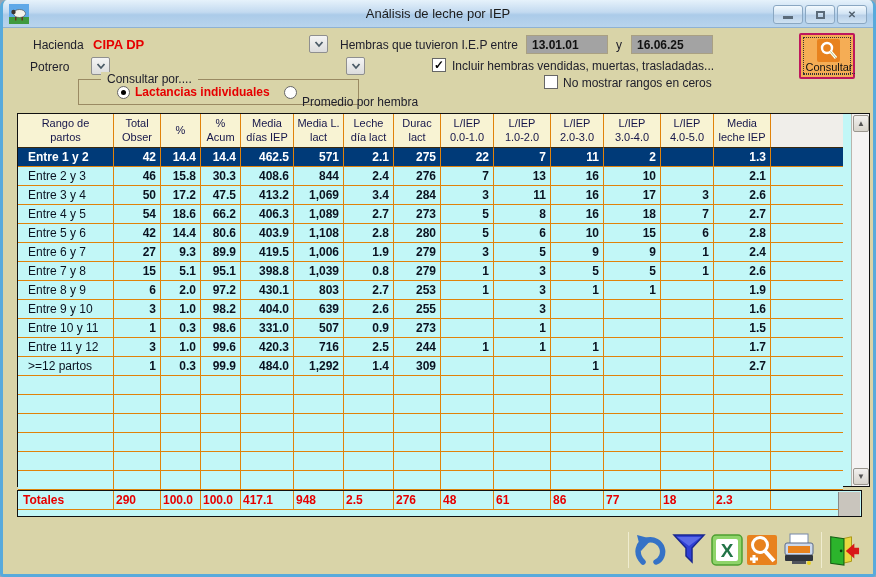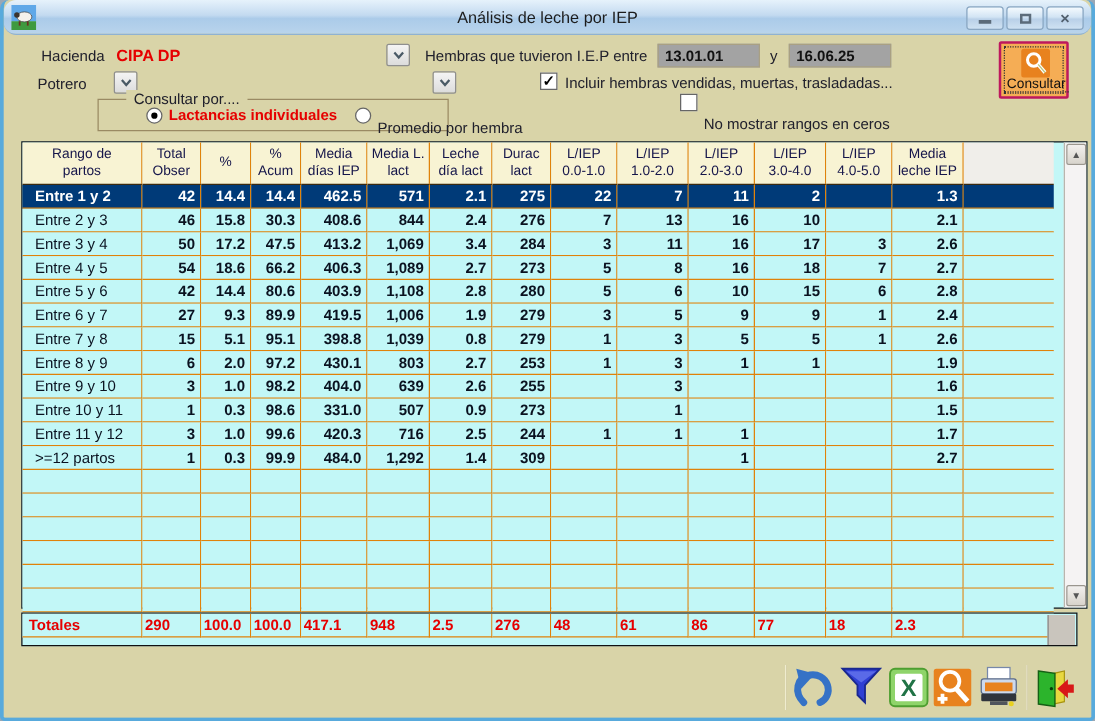--- a/index.html
+++ b/index.html
@@ -4,21 +4,21 @@
 <style>
   * { margin:0; padding:0; box-sizing:border-box; }
   html,body { width:876px; height:577px; overflow:hidden;
     font-family:"Liberation Sans", sans-serif; background:#9aa7b4; }
   .window { position:absolute; top:0; left:0; width:876px; height:577px;
     border:3px solid #58aadc; border-top:none; border-radius:7px 7px 4px 4px;
     background:#d9d4a8; overflow:hidden; }
   
   .titlebar { position:absolute; top:0; left:0; right:0; height:28px;
     background:linear-gradient(#e6f2fb, #c3daf0 45%, #abcbe9 55%, #b9d4ec);
-    border-bottom:1px solid #8fb2d2;border-radius:10px; }
+    border-bottom:1px solid #8fb2d2; }
   .app-icon { position:absolute; left:6px; top:4px; width:20px; height:20px; }
   .title-text { position:absolute; top:6px; left:0; right:0; text-align:center;
     font-size:13px; color:#1c1c1c; }
   .winbtns { position:absolute; top:5px; right:6px; display:flex; gap:2px; }
   .winbtn { width:30px; height:19px; border:1px solid #8aa7c2; border-radius:3px;
     background:linear-gradient(#f4fafe, #d2e4f4 45%, #b9d0e8 55%, #cfe2f2);
     display:flex; align-items:center; justify-content:center; color:#51606e;
     font-size:10px; font-weight:bold; cursor:pointer; }
   .glyph-min { width:10px; height:3px; background:#5b6b7a; margin-top:6px; }
   .glyph-restore { width:9px; height:8px; border:2px solid #5b6b7a; }
@@ -150,21 +150,21 @@
     </div>
     <div class="combo-btn" style="left:343px; top:29px;">
       <svg width="12" height="12" viewBox="0 0 12 12">
           <polyline points="2.5,4 6,8 9.5,4" fill="none" stroke="#4a5a66" stroke-width="1.8"></polyline>
         </svg>
     </div>
     <div class="chk" style="left:429px; top:30px;">✓</div>
     <div class="lbl" style="left:449px; top:31px;">Incluir hembras vendidas, muertas, trasladadas...</div>
 
     <div class="chk" style="left:541px; top:47px;"></div>
-    <div class="lbl" style="left:560px; top:64px;">No mostrar rangos en ceros</div>
+    <div class="lbl" style="left:560px; top:48px;">No mostrar rangos en ceros</div>
 
     <div class="groupbox" style="left:75px; top:51px; width:281px; height:26px;">
       <span class="grouplegend">Consultar por....</span>
       <span class="radio sel" style="left:38px; top:6px;"></span>
       <span class="lbl red" style="left:56px; top:5px;">Lactancias individuales</span>
       <span class="radio" style="left:134px; top:6px; left:205px;"></span>
       <span class="lbl" style="left:223px; top:15px;">Promedio por hembra</span>
     </div>
 
     <div class="gridbox">

